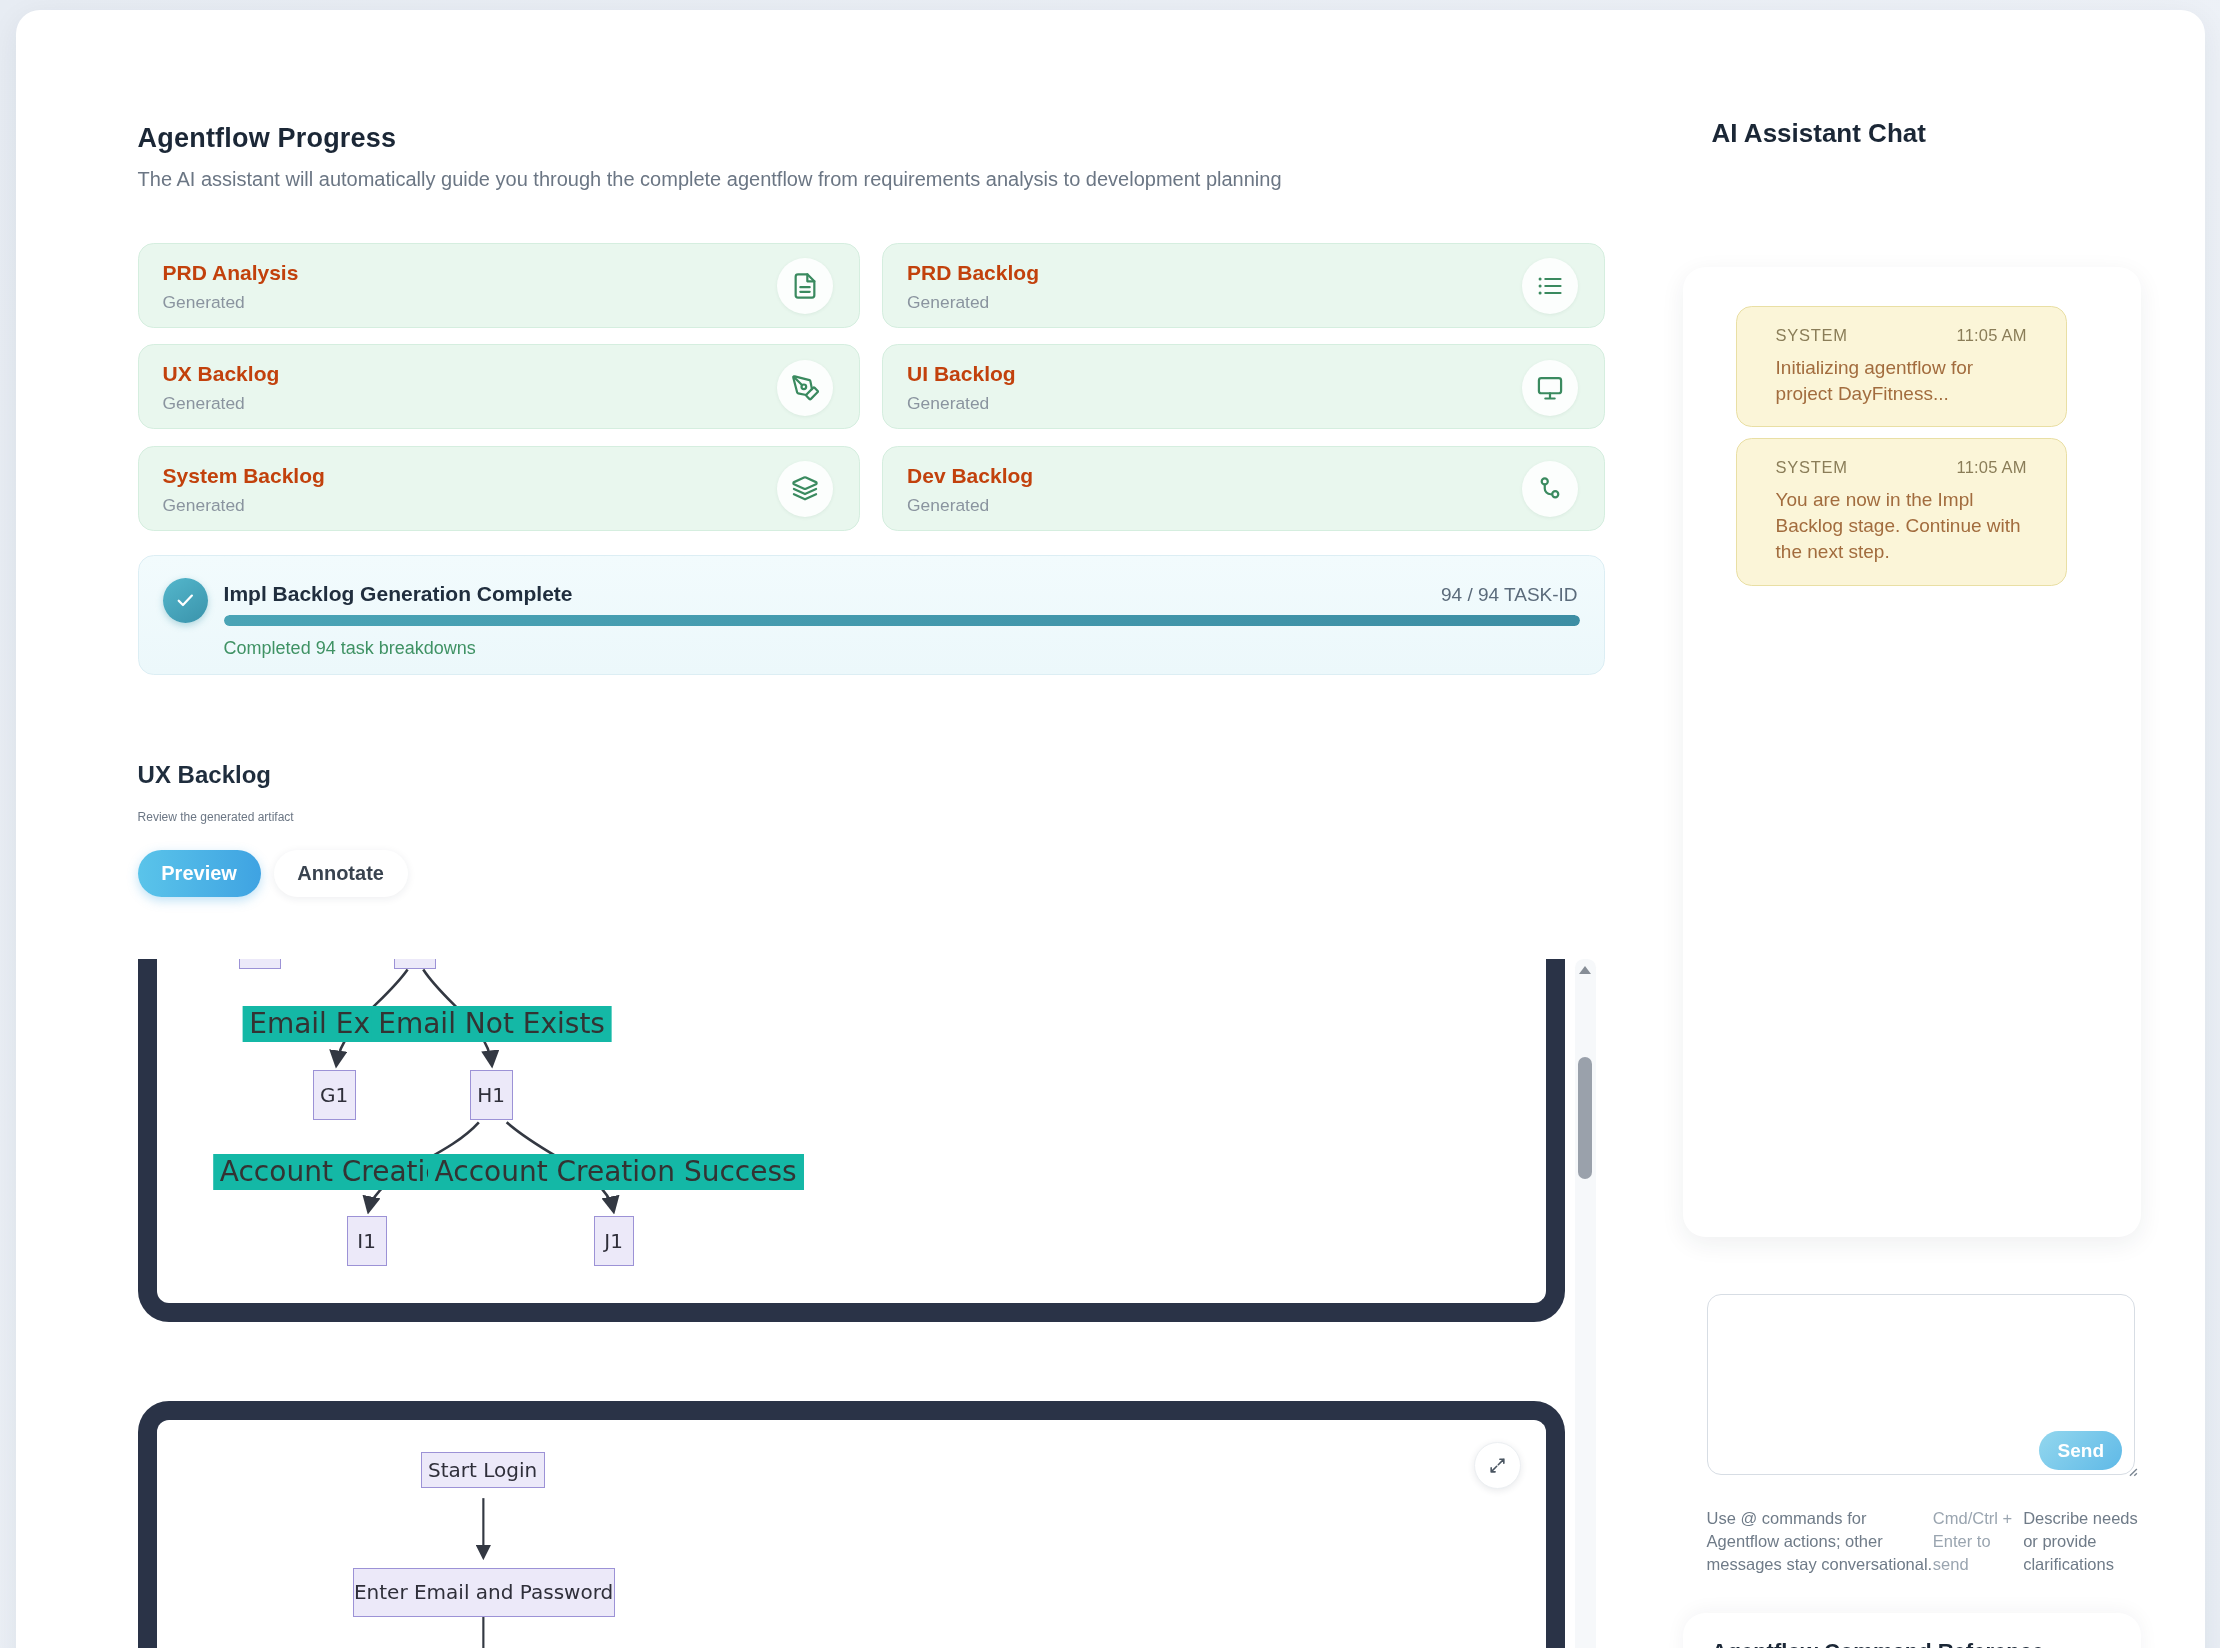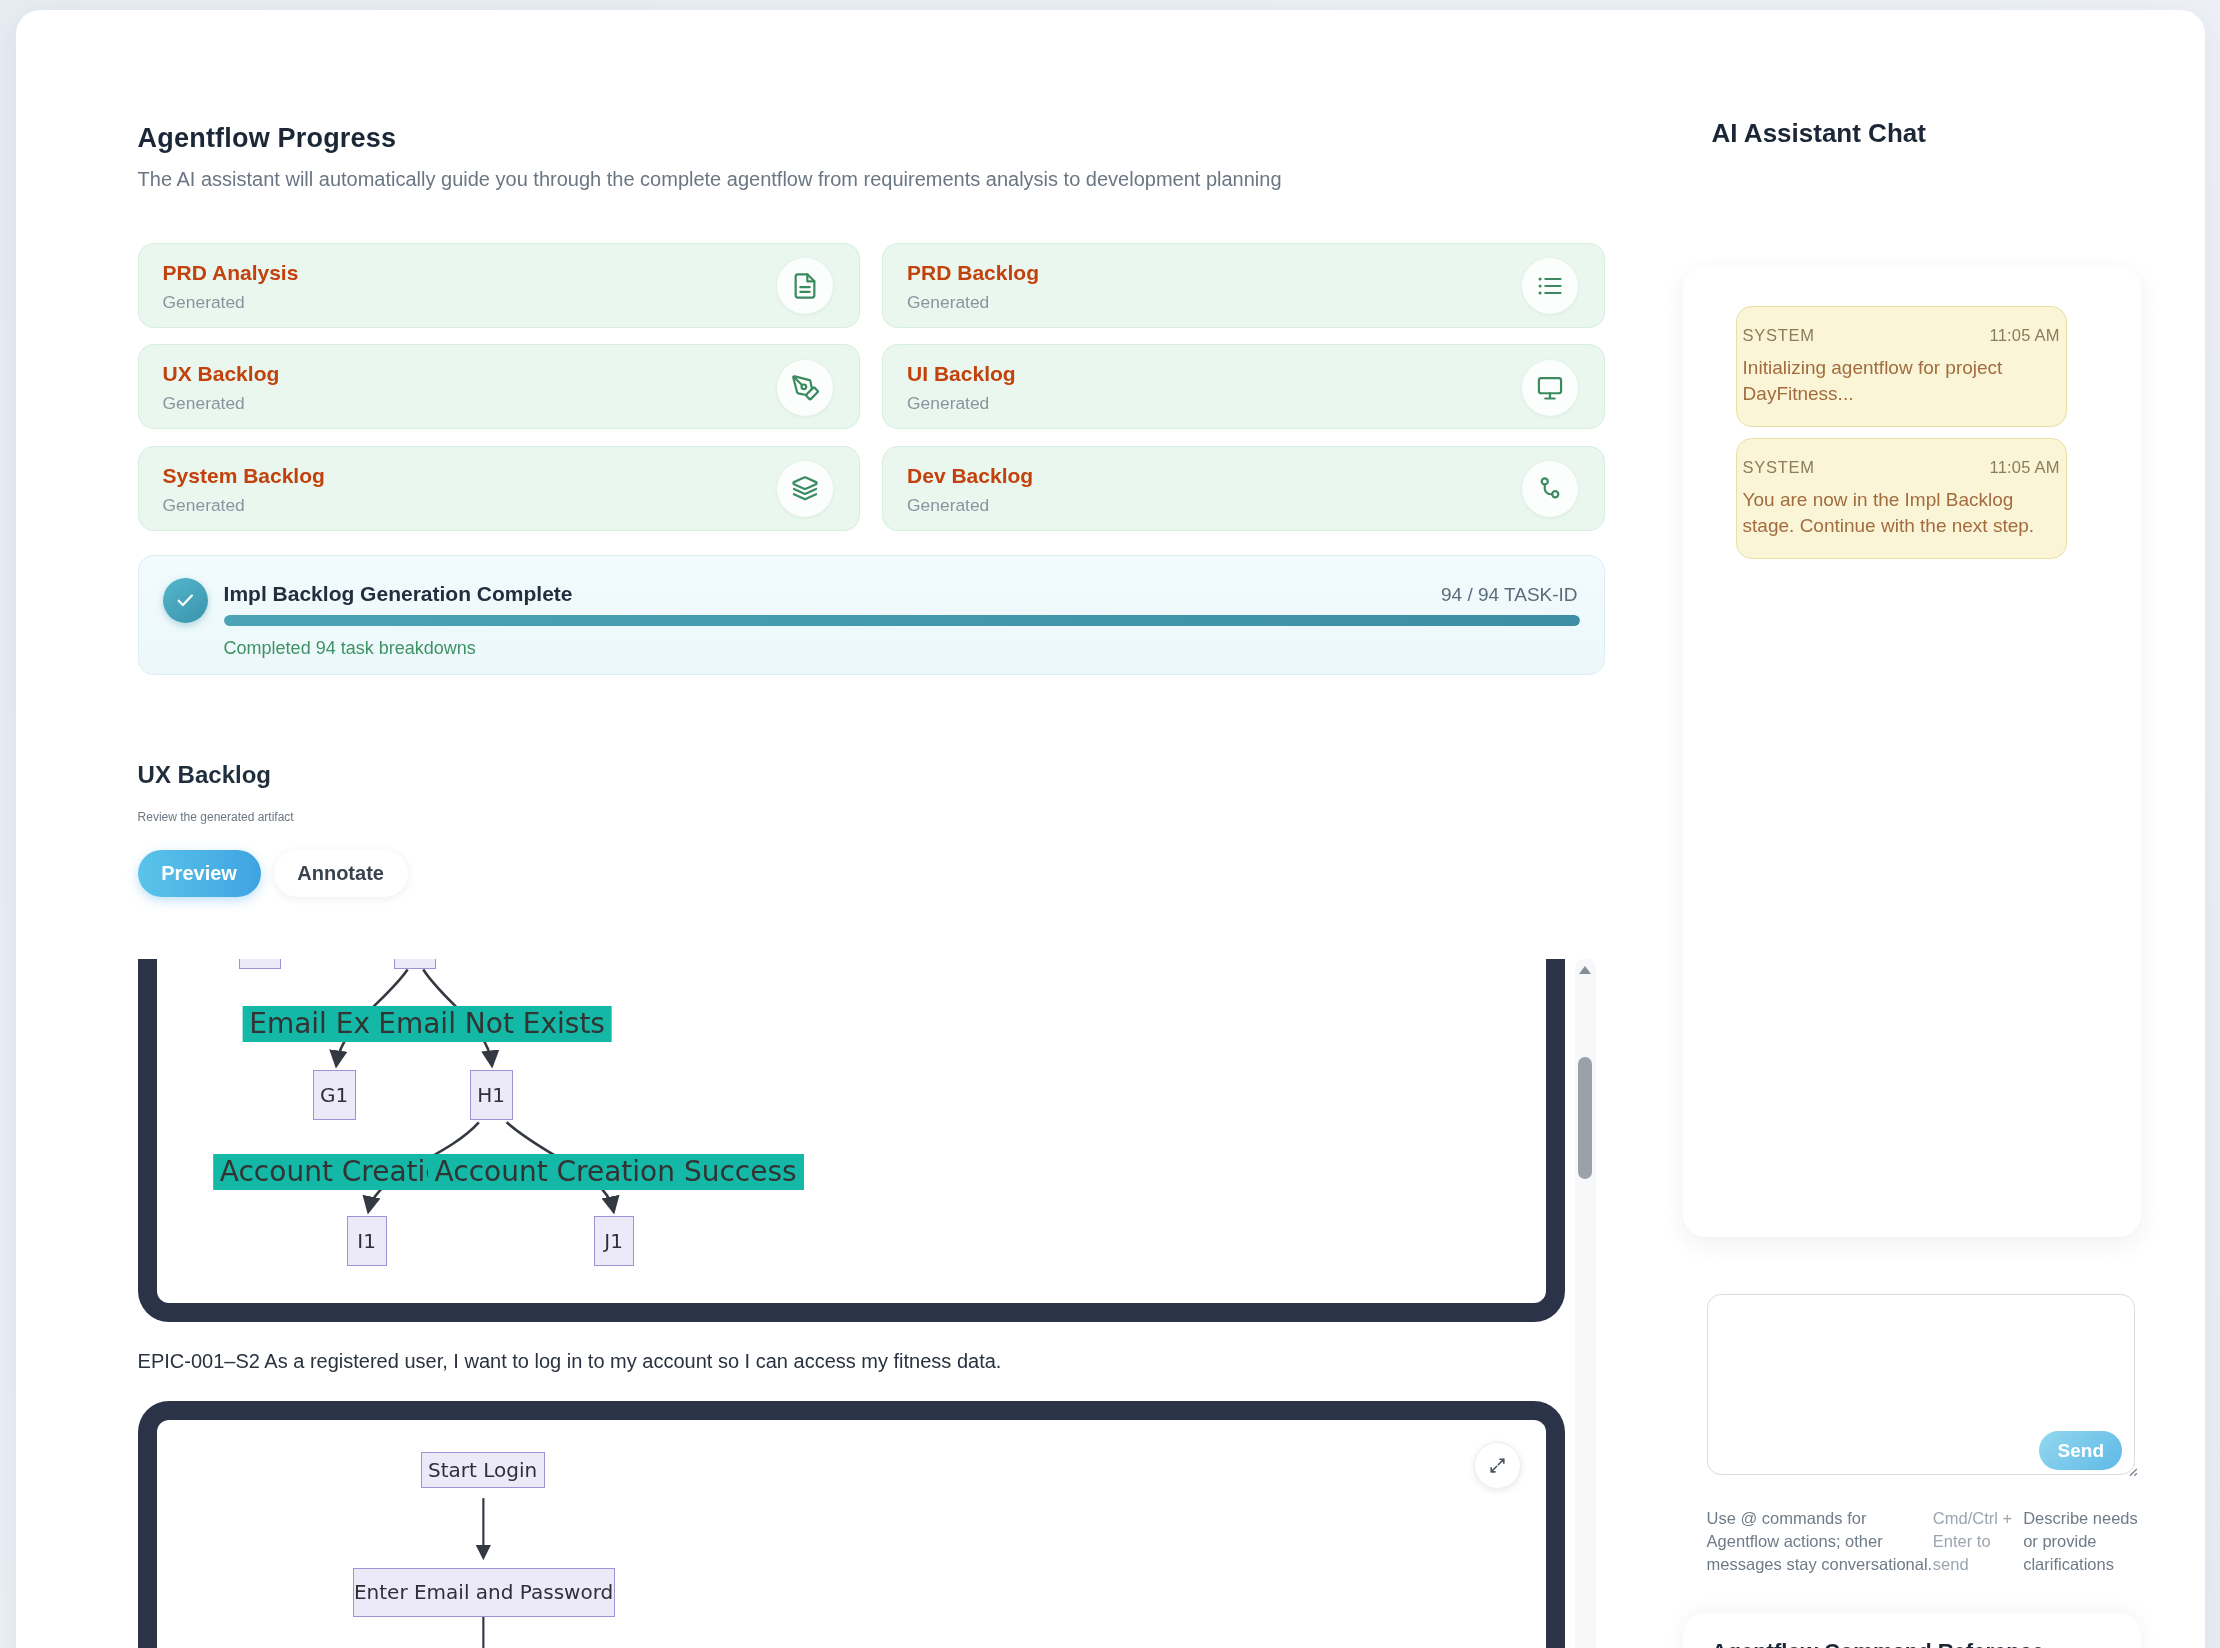--- a/index.html
+++ b/index.html
@@ -96,21 +96,21 @@
   .art-scroll-thumb { position:absolute; left:3.5px; top:98px; width:14px; height:122px; border-radius:7px; background:#9aa1ab; }
   
   .h1-side { position:absolute; left:1696px; top:108px; font-size:26px; font-weight:700; color:#1b2736; }
   .sub-side { position:absolute; left:1696px; top:148px; width:435px; font-size:20px; color:#6b7684; line-height:1.32; }
   .chat-card {
     position:absolute; left:1667px; top:257px; width:458px; height:970px;
     background:#fff; border-radius:22.6px; box-shadow:0 7px 24px rgba(30,42,62,.07);
   }
   .bubble {
     position:absolute; left:53px; width:331px; background:#fbf5d8; border:0.9px solid #e9dfa4;
-    border-radius:15.6px; padding:19px 6px;
+    border-radius:15.6px; padding:19px 39px;
   }
   .bubble-head { display:flex; justify-content:space-between; font-size:16.5px; color:#8a7d58; letter-spacing:0.7px; }
   .bubble-time { letter-spacing:0.2px; }
   .bubble-body { margin-top:10.4px; font-size:19px; color:#a26c3e; line-height:1.38; }
   .input-wrap {
     position:absolute; left:1691px; top:1284px; width:428px; height:181px;
     background:#fff; border:1.3px solid #d7dde4; border-radius:14px;
   }
   .chat-input {
     position:absolute; inset:0; border:none; outline:none; resize:none; background:transparent;
@@ -259,21 +259,20 @@
       <div class="flow-node" style="left:190px; top:257px; width:40px; height:50px;">I1</div>
       <div class="flow-node" style="left:437px; top:257px; width:40px; height:50px;">J1</div>
     </div>
   </div>
 
   <div class="art-scroll">
     <div class="art-scroll-up"></div>
     <div class="art-scroll-thumb"></div>
   </div>
 
-  <div class="epic-text">EPIC-001–S2 As a registered user, I want to log in to my account so I can access my fitness data.</div>
 
   <div class="panel2">
     <div class="panel2-inner">
       <svg class="flow-svg" width="1389" height="257" viewBox="0 0 1598 296">
         <defs>
           <marker id="arr2" viewBox="0 0 10 10" refX="8" refY="5" markerWidth="7" markerHeight="7" orient="auto-start-reverse">
             <path d="M0 0 L10 5 L0 10 z" fill="#333842"></path>
           </marker>
         </defs>
         <g fill="none" stroke="#333842" stroke-width="2.5">

